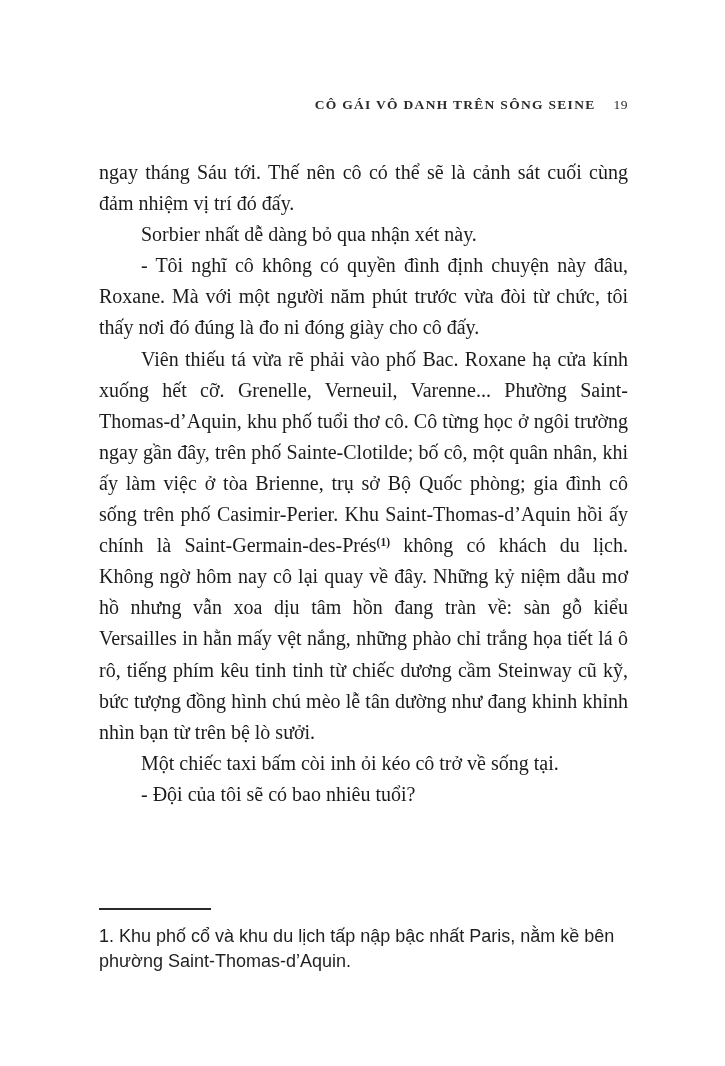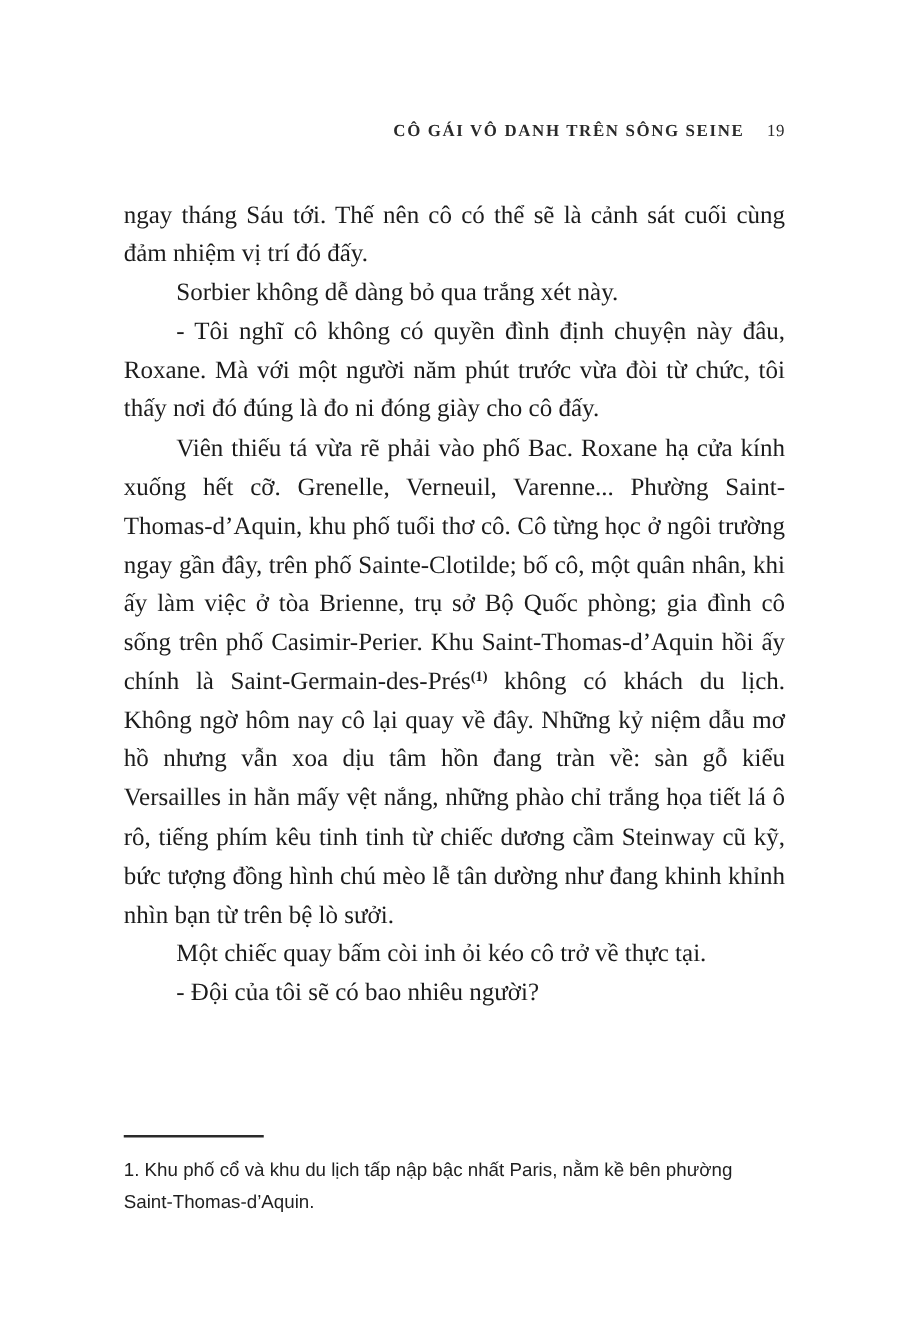--- a/index.html
+++ b/index.html
@@ -68,42 +68,42 @@
     width: 529px;
   }
   .footnote-rule {
     width: 112px;
     height: 1.6px;
     background: #2a2a2a;
   }
   .footnote {
     margin: 14px 0 0 0;
     font-family: "Liberation Sans", sans-serif;
-    font-size: 15px;
+    font-size: 18px;
     line-height: 25.5px;
     text-align: left;
     color: #1f1f1f;
   }
 </style>
 </head>
 <body>
 
 <div class="page">
 
   <header class="running-head">
     <span>CÔ GÁI VÔ DANH TRÊN SÔNG SEINE</span><span class="pagenum">19</span>
   </header>
 
   <main class="body-text" id="paragraphs">
       <p class="para">ngay tháng Sáu tới. Thế nên cô có thể sẽ là cảnh sát cuối cùng đảm nhiệm vị trí đó đấy.</p>
-      <p class="para indent">Sorbier không dễ dàng bỏ qua trắng xét này.</p>
+      <p class="para indent">Sorbier nhất dễ dàng bỏ qua nhận xét này.</p>
       <p class="para indent">- Tôi nghĩ cô không có quyền đình định chuyện này đâu, Roxane. Mà với một người năm phút trước vừa đòi từ chức, tôi thấy nơi đó đúng là đo ni đóng giày cho cô đấy.</p>
       <p class="para indent"><span>Viên thiếu tá vừa rẽ phải vào phố Bac. Roxane hạ cửa kính xuống hết cỡ. Grenelle, Verneuil, Varenne... Phường Saint-Thomas-d’Aquin, khu phố tuổi thơ cô. Cô từng học ở ngôi trường ngay gần đây, trên phố Sainte-Clotilde; bố cô, một quân nhân, khi ấy làm việc ở tòa Brienne, trụ sở Bộ Quốc phòng; gia đình cô sống trên phố Casimir-Perier. Khu Saint-Thomas-d’Aquin hồi ấy chính là Saint-Germain-des-Prés</span><sup>(1)</sup><span> không có khách du lịch. Không ngờ hôm nay cô lại quay về đây. Những kỷ niệm dẫu mơ hồ nhưng vẫn xoa dịu tâm hồn đang tràn về: sàn gỗ kiểu Versailles in hằn mấy vệt nắng, những phào chỉ trắng họa tiết lá ô rô, tiếng phím kêu tinh tinh từ chiếc dương cầm Steinway cũ kỹ, bức tượng đồng hình chú mèo lễ tân dường như đang khinh khỉnh nhìn bạn từ trên bệ lò sưởi.</span></p>
-      <p class="para indent">Một chiếc quay bấm còi inh ỏi kéo cô trở về thực tại.</p>
-      <p class="para indent">- Đội của tôi sẽ có bao nhiêu người?</p>
+      <p class="para indent">Một chiếc taxi bấm còi inh ỏi kéo cô trở về sống tại.</p>
+      <p class="para indent">- Đội của tôi sẽ có bao nhiêu tuổi?</p>
     </main>
 
   <div class="footnote-area">
     <div class="footnote-rule"></div>
     <p class="footnote">1. Khu phố cổ và khu du lịch tấp nập bậc nhất Paris, nằm kề bên phường Saint-Thomas-d’Aquin.</p>
   </div>
 
 </div>
 
 </body></html>

